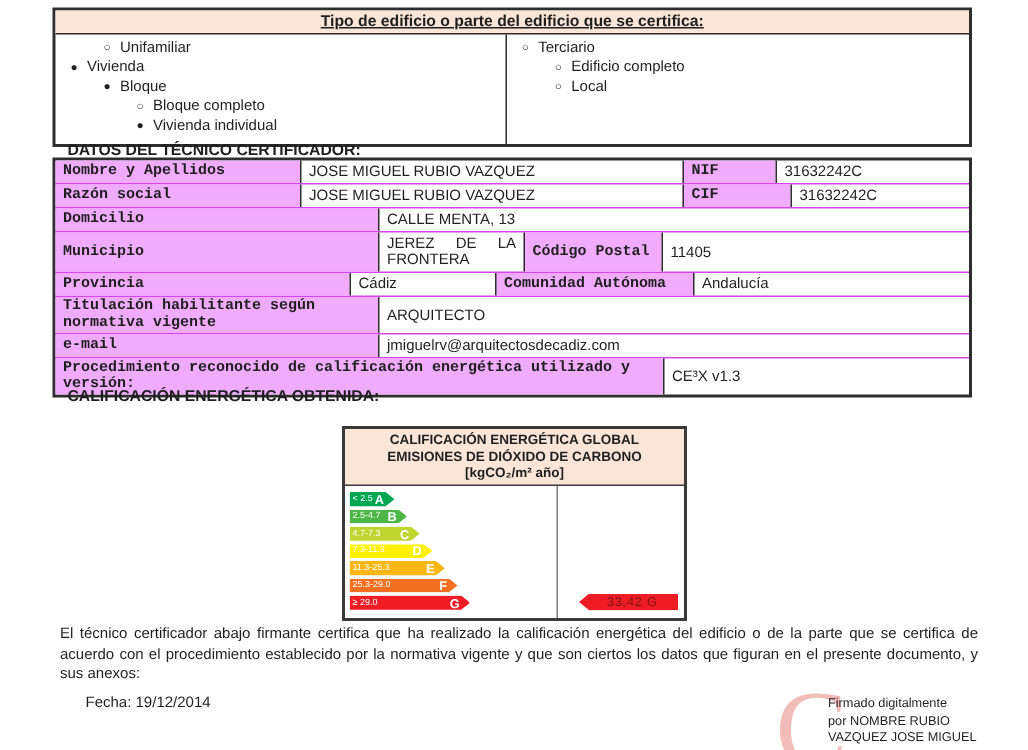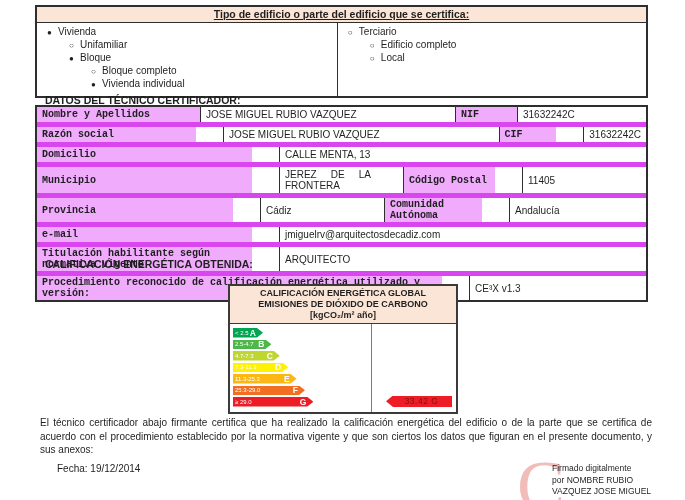--- a/index.html
+++ b/index.html
@@ -17,21 +17,21 @@
   .bt-col{box-sizing:border-box;padding:3px 4px 5px;font-size:10px;line-height:12.5px;}
   .bt-col.left{width:49.4%;border-right:1px solid #2e2e2e;}
   .bt-col.right{width:50.6%;}
   .bt-item{white-space:nowrap;}
   .bt-item .marker{display:inline-block;width:11px;font-size:8px;vertical-align:0.5px;}
   
   .sec-heading{position:absolute;font-size:10.5px;font-weight:bold;}
   
   .ttable{position:absolute;left:35px;top:105px;width:613px;border:2px solid #2e2e2e;box-sizing:border-box;background:#fff;font-size:10px;}
   .trow{display:flex;}
-  .trow + .trow{border-top:5px solid #d946ef;gap:27px;}
+  .trow + .trow{border-top:1px solid #d946ef;}
   .cell{box-sizing:border-box;padding:1px 5px;display:flex;align-items:center;min-height:15px;}
   .cell + .cell{border-left:1px solid #2e2e2e;}
   .cell.lbl{background:#f0abfc;font-weight:bold;font-family:Liberation Mono, monospace;}
   .cell.justify{display:block;text-align:justify;padding-top:2px;}
   
   .chart-box{position:absolute;left:228px;top:284px;width:230px;border:2px solid #3a3a3a;box-sizing:border-box;background:#fff;}
   .chart-header{background:#fbe5d6;border-bottom:1px solid #3a3a3a;text-align:center;
     font-weight:bold;font-size:9px;line-height:11px;padding:2px 1px;}
   .chart-body{display:flex;height:88px;}
   .chart-left{width:142px;border-right:1px solid #7a7a7a;box-sizing:border-box;padding:4px 0 0 3px;}
@@ -51,22 +51,22 @@
     font-family:"Liberation Serif",serif;}
   .sig-text{position:absolute;left:552px;top:463px;font-size:8.5px;line-height:11.5px;color:#1f1f1f;}
 </style>
 </head>
 <body>
 
 <div class="btable">
   <div class="btable-header">Tipo de edificio o parte del edificio que se certifica:</div>
   <div class="btable-body">
     <div class="bt-col left">
+        <div class="bt-item" style="padding-left: 28px;"><span class="marker">○</span><span>Unifamiliar</span></div>
         <div class="bt-item" style="padding-left: 6px;"><span class="marker">●</span><span>Vivienda</span></div>
-        <div class="bt-item" style="padding-left: 28px;"><span class="marker">○</span><span>Unifamiliar</span></div>
         <div class="bt-item" style="padding-left: 28px;"><span class="marker">●</span><span>Bloque</span></div>
         <div class="bt-item" style="padding-left: 50px;"><span class="marker">○</span><span>Bloque completo</span></div>
         <div class="bt-item" style="padding-left: 50px;"><span class="marker">●</span><span>Vivienda individual</span></div>
       </div>
     <div class="bt-col right">
         <div class="bt-item" style="padding-left: 6px;"><span class="marker">○</span><span>Terciario</span></div>
         <div class="bt-item" style="padding-left: 28px;"><span class="marker">○</span><span>Edificio completo</span></div>
         <div class="bt-item" style="padding-left: 28px;"><span class="marker">○</span><span>Local</span></div>
       </div>
   </div>
@@ -77,46 +77,46 @@
 <div class="ttable">
   <div class="trow">
     <div class="cell lbl" style="width:163px;">Nombre y Apellidos</div>
     <div class="cell" style="width:255px;">JOSE MIGUEL RUBIO VAZQUEZ</div>
     <div class="cell lbl" style="width:62px;">NIF</div>
     <div class="cell" style="flex:1;">31632242C</div>
   </div>
   <div class="trow">
     <div class="cell lbl" style="width:163px;">Razón social</div>
     <div class="cell" style="width:255px;">JOSE MIGUEL RUBIO VAZQUEZ</div>
-    <div class="cell lbl" style="width:59px;">CIF</div>
+    <div class="cell lbl" style="width:72px;">CIF</div>
     <div class="cell" style="flex:1;">31632242C</div>
   </div>
   <div class="trow">
     <div class="cell lbl" style="width:215px;">Domicilio</div>
     <div class="cell" style="flex:1;">CALLE MENTA, 13</div>
   </div>
   <div class="trow" style="min-height:26px;">
     <div class="cell lbl" style="width:215px;">Municipio</div>
     <div class="cell justify" style="width:97px;">JEREZ DE LA FRONTERA</div>
     <div class="cell lbl" style="width:92px;">Código Postal</div>
     <div class="cell" style="flex:1;">11405</div>
   </div>
   <div class="trow">
     <div class="cell lbl" style="width:196px;">Provincia</div>
     <div class="cell" style="width:97px;">Cádiz</div>
-    <div class="cell lbl" style="width:98px;">Comunidad Autónoma</div>
+    <div class="cell lbl" style="width:132px;">Comunidad Autónoma</div>
     <div class="cell" style="flex:1;">Andalucía</div>
+  </div>
+  <div class="trow">
+    <div class="cell lbl" style="width:215px;">Titulación habilitante según normativa vigente</div>
+    <div class="cell" style="flex:1;">ARQUITECTO</div>
   </div>
   <div class="trow">
     <div class="cell lbl" style="width:215px;">e-mail</div>
     <div class="cell" style="flex:1;">jmiguelrv@arquitectosdecadiz.com</div>
-  </div>
-  <div class="trow">
-    <div class="cell lbl" style="width:215px;">Titulación habilitante según normativa vigente</div>
-    <div class="cell" style="flex:1;">ARQUITECTO</div>
   </div>
   <div class="trow">
     <div class="cell lbl" style="width:405px;">Procedimiento reconocido de calificación energética utilizado y versión:</div>
     <div class="cell" style="flex:1;">CE³X v1.3</div>
   </div>
 </div>
 
 <div class="sec-heading" style="left:45px;top:258px;">CALIFICACIÓN ENERGÉTICA OBTENIDA:</div>
 
 <div class="chart-box">

